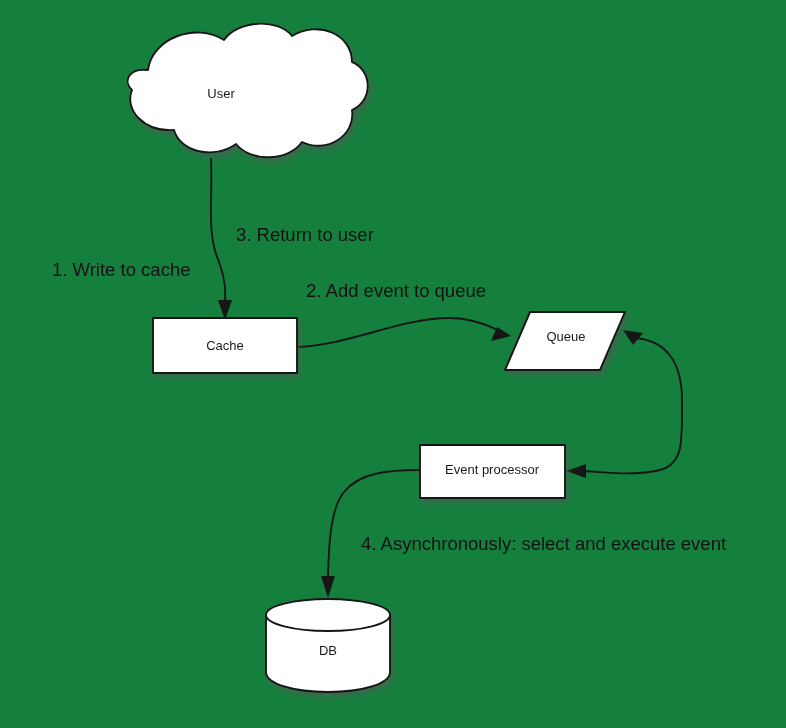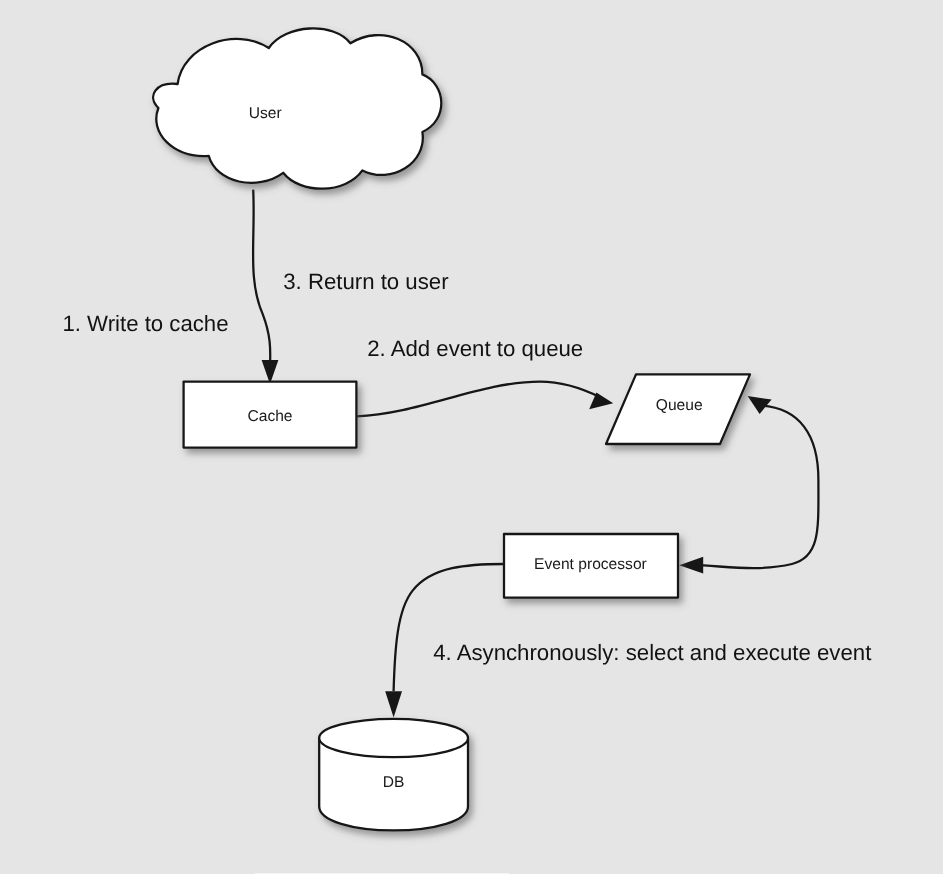--- a/index.html
+++ b/index.html
@@ -7,21 +7,21 @@
     padding: 0;
     background: #ffffff;
   }
   body {
     font-family: "Liberation Sans", sans-serif;
   }
   #canvas {
     position: relative;
     width: 786px;
     height: 728px;
-    background: #e5e5e5;
+    background: #15803d;
     overflow: hidden;
   }
   #diagram-svg {
     position: absolute;
     left: 0;
     top: 0;
     width: 786px;
     height: 728px;
   }
   .node-label {

